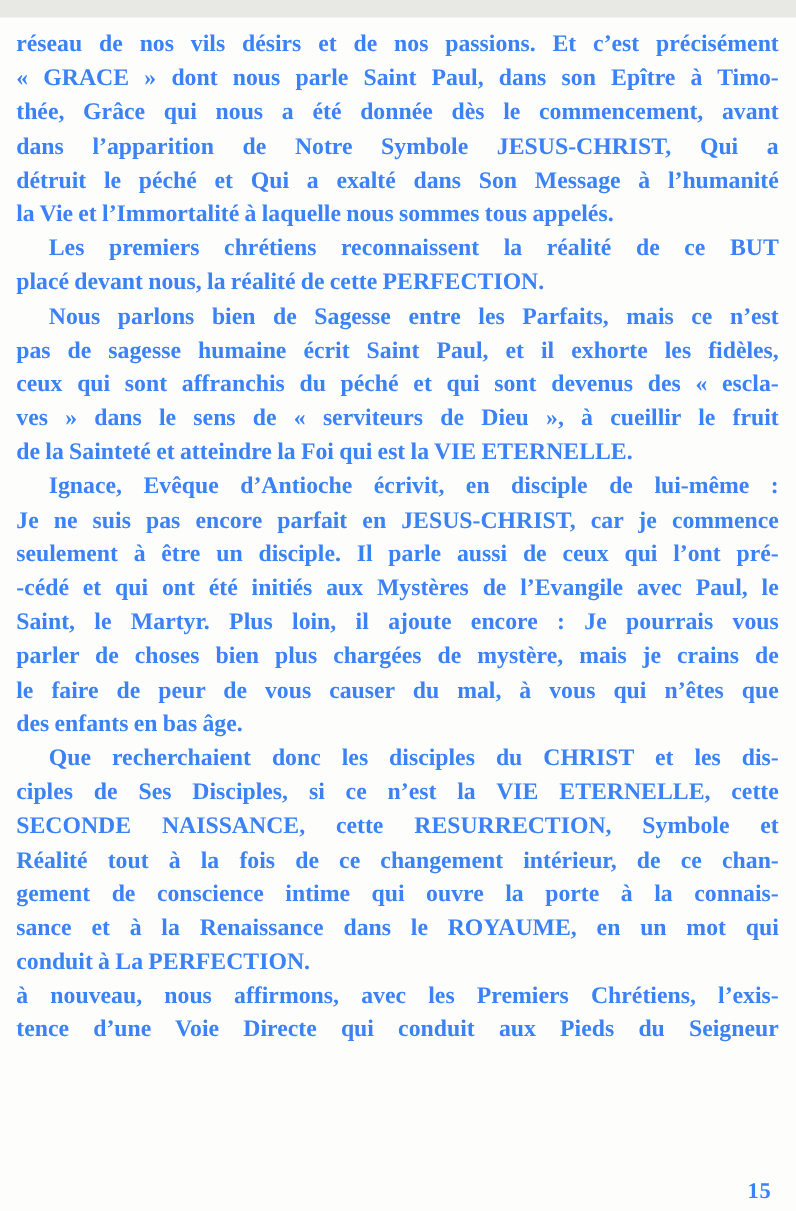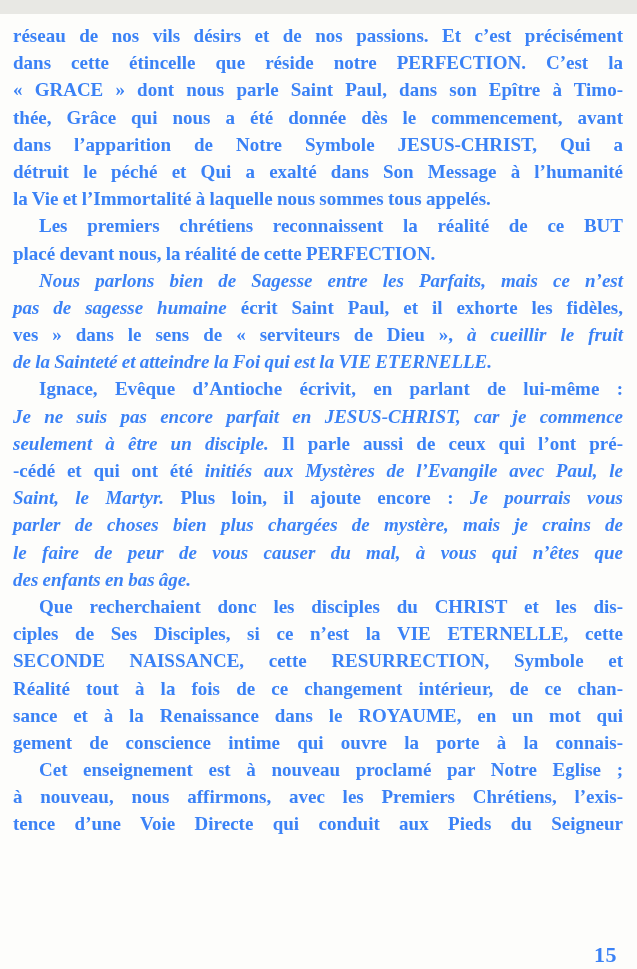--- a/index.html
+++ b/index.html
@@ -34,64 +34,63 @@
     height: 27.2px;
     white-space: normal;
   }
   .line.para-end {
     text-align-last: left;
   }
   .line.indent {
     text-indent: 26px;
   }
   .it {
-    font-style: italic;
   }
   .rm {
     font-style: normal;
   }
   .page-number {
     position: absolute;
     right: 20px;
     top: 928px;
-    font-size: 22px;
+    font-size: 18px;
     font-weight: bold;
     letter-spacing: 0.5px;
   }
 </style>
 </head>
 <body>
 
 <div class="book-page">
   <div class="page-text">
       <div class="line"><span class="rm">réseau de nos vils désirs et de nos passions. Et c’est précisément</span></div>
-      <div class="line"><span class="rm">dans cette étincelle que réside notre PERFECTION. C’est la</span></div>
       <div class="line"><span class="rm">« GRACE » dont nous parle Saint Paul, dans son Epître à Timo-</span></div>
       <div class="line"><span class="rm">thée, Grâce qui nous a été donnée dès le commencement, avant</span></div>
       <div class="line"><span class="rm">dans l’apparition de Notre Symbole JESUS-CHRIST, Qui a</span></div>
       <div class="line"><span class="rm">détruit le péché et Qui a exalté dans Son Message à l’humanité</span></div>
       <div class="line para-end"><span class="rm">la Vie et l’Immortalité à laquelle nous sommes tous appelés.</span></div>
       <div class="line indent"><span class="rm">Les premiers chrétiens reconnaissent la réalité de ce BUT</span></div>
       <div class="line para-end"><span class="rm">placé devant nous, la réalité de cette PERFECTION.</span></div>
       <div class="line indent"><span class="it">Nous parlons bien de Sagesse entre les Parfaits, mais ce n’est</span></div>
       <div class="line"><span class="it">pas de sagesse humaine</span><span class="rm"> écrit Saint Paul, et il exhorte les fidèles,</span></div>
+      <div class="line"><span class="rm">ceux qui sont affranchis du péché et qui sont devenus des « escla-</span></div>
       <div class="line"><span class="rm">ves » dans le sens de « serviteurs de Dieu », </span><span class="it">à cueillir le fruit</span></div>
       <div class="line para-end"><span class="it">de la Sainteté et atteindre la Foi qui est la VIE ETERNELLE.</span></div>
-      <div class="line indent"><span class="rm">Ignace, Evêque d’Antioche écrivit, en parlant de lui-même :</span></div>
+      <div class="line indent"><span class="rm">Ignace, Evêque d’Antioche écrivit, en disciple de lui-même :</span></div>
       <div class="line"><span class="it">Je ne suis pas encore parfait en JESUS-CHRIST, car je commence</span></div>
       <div class="line"><span class="it">seulement à être un disciple.</span><span class="rm"> Il parle aussi de ceux qui l’ont pré-</span></div>
       <div class="line"><span class="rm">-cédé et qui ont été </span><span class="it">initiés aux Mystères de l’Evangile avec Paul, le</span></div>
       <div class="line"><span class="it">Saint, le Martyr.</span><span class="rm"> Plus loin, il ajoute encore : </span><span class="it">Je pourrais vous</span></div>
       <div class="line"><span class="it">parler de choses bien plus chargées de mystère, mais je crains de</span></div>
       <div class="line"><span class="it">le faire de peur de vous causer du mal, à vous qui n’êtes que</span></div>
       <div class="line para-end"><span class="it">des enfants en bas âge.</span></div>
       <div class="line indent"><span class="rm">Que recherchaient donc les disciples du CHRIST et les dis-</span></div>
       <div class="line"><span class="rm">ciples de Ses Disciples, si ce n’est la VIE ETERNELLE, cette</span></div>
       <div class="line"><span class="rm">SECONDE NAISSANCE, cette RESURRECTION, Symbole et</span></div>
       <div class="line"><span class="rm">Réalité tout à la fois de ce changement intérieur, de ce chan-</span></div>
+      <div class="line"><span class="rm">gement de conscience intime qui ouvre la porte à la connais-</span></div>
       <div class="line"><span class="rm">sance et à la Renaissance dans le ROYAUME, en un mot qui</span></div>
-      <div class="line"><span class="rm">gement de conscience intime qui ouvre la porte à la connais-</span></div>
-      <div class="line indent"><span class="rm">Cet enseignement est à nouveau proclamé par Notre Eglise ;</span></div>
+      <div class="line para-end"><span class="rm">conduit à La PERFECTION.</span></div>
       <div class="line"><span class="rm">à nouveau, nous affirmons, avec les Premiers Chrétiens, l’exis-</span></div>
       <div class="line"><span class="rm">tence d’une Voie Directe qui conduit aux Pieds du Seigneur</span></div>
     </div>
   <div class="page-number">15</div>
 </div>
 
 </body></html>

